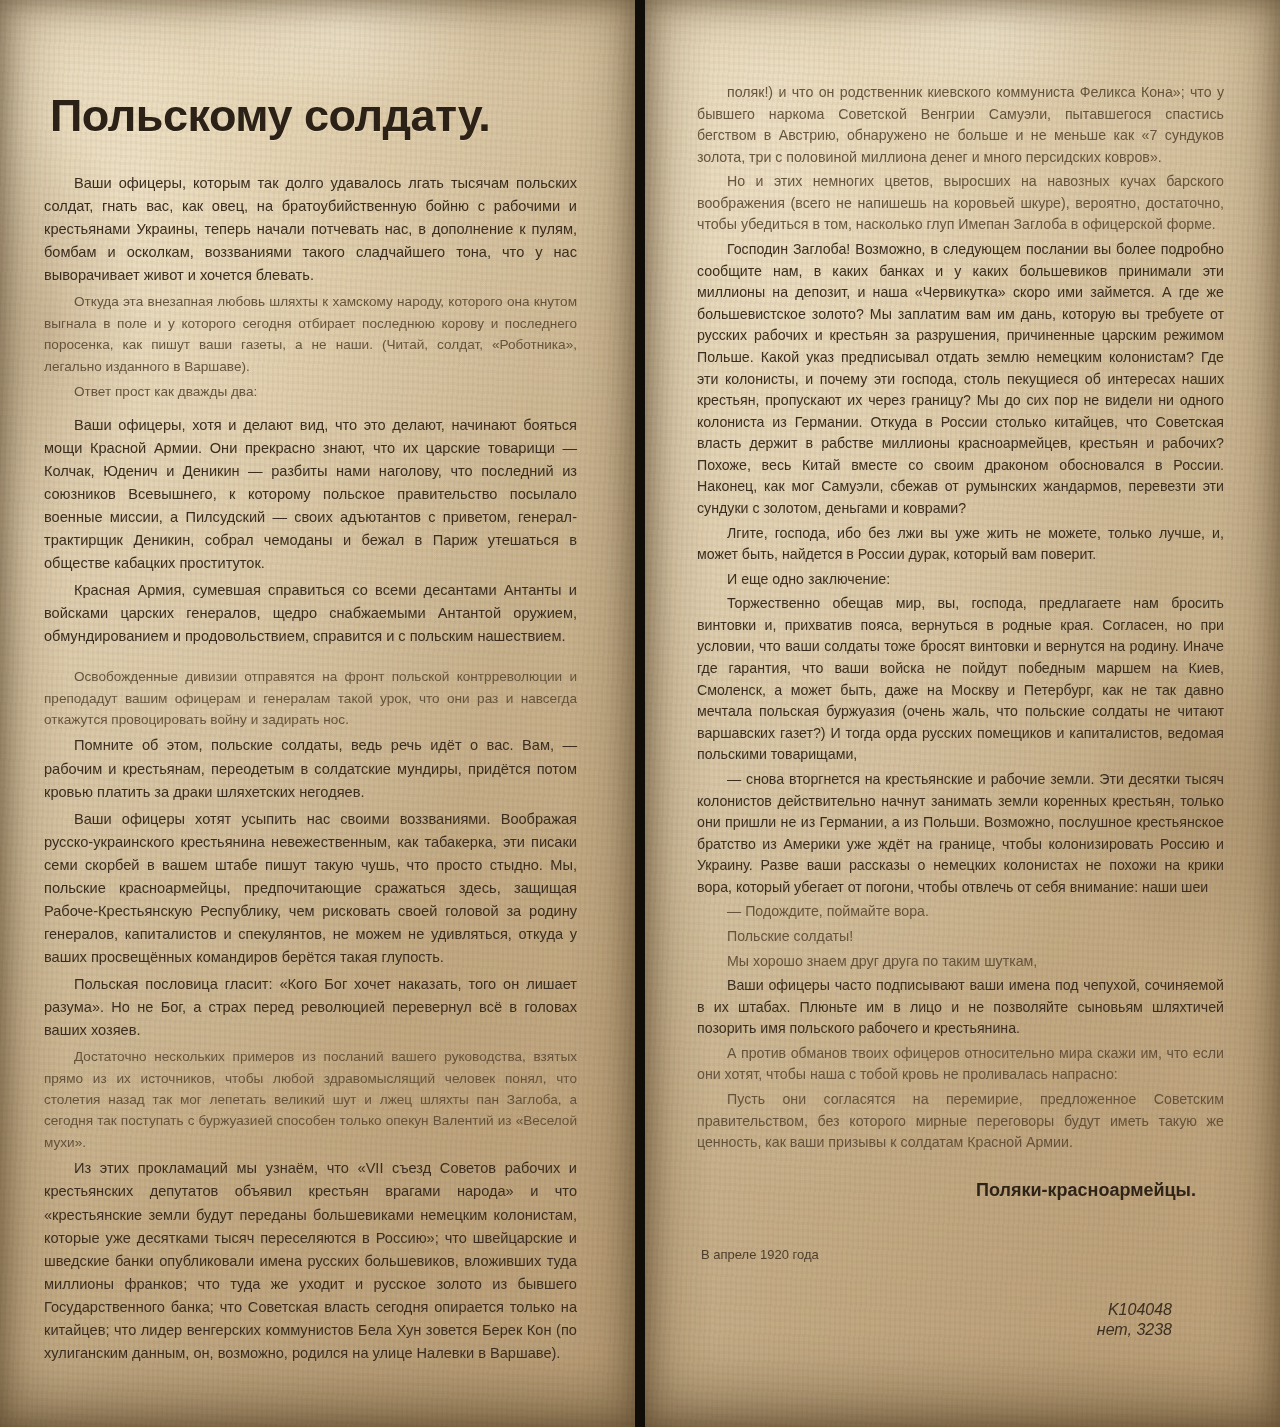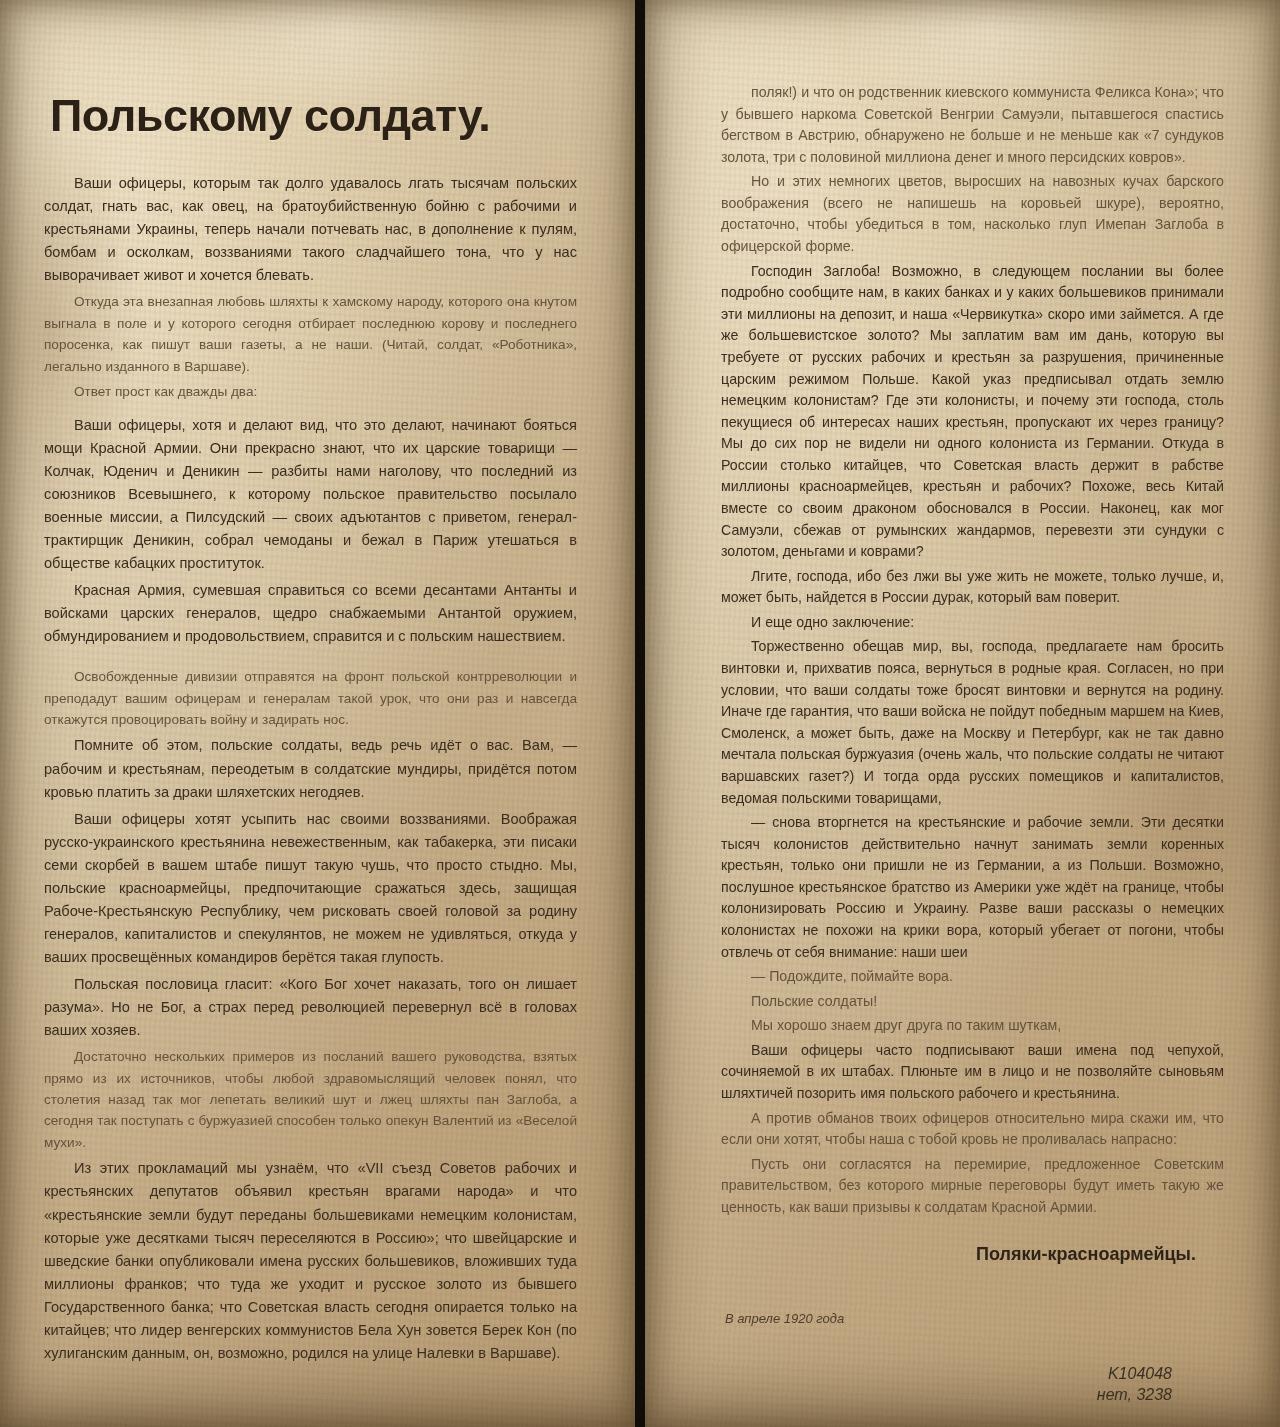--- a/index.html
+++ b/index.html
@@ -96,41 +96,40 @@
     font-size: 13.6px;
   }
   .body-text p.tight {
     margin-bottom: 11px;
   }
   .gap {
     height: 14px;
   }
   
   .right .page-inner {
-    padding: 82px 56px 20px 76px;
+    padding: 82px 56px 20px 52px;
   }
   .right .body-text p {
     font-size: 14.2px;
     line-height: 1.52;
     margin-bottom: 3px;
   }
   .signature {
     font-family: "Liberation Sans", sans-serif;
     font-size: 18px;
     font-weight: 700;
     text-align: right;
     color: #2e2317;
     margin: 26px 28px 0 0;
   }
   .date-line {
     font-family: "Liberation Sans", sans-serif;
     font-size: 13px;
     color: #4d3d2b;
     margin: 46px 0 11px 4px;
-    font-style: italic;
   }
   .catalog {
     font-family: "Liberation Sans", sans-serif;
     font-size: 16px;
     color: #3b2f21;
     text-align: right;
     margin-top: 38px;
     margin-right: 52px;
     line-height: 1.28;
     font-style: italic;

